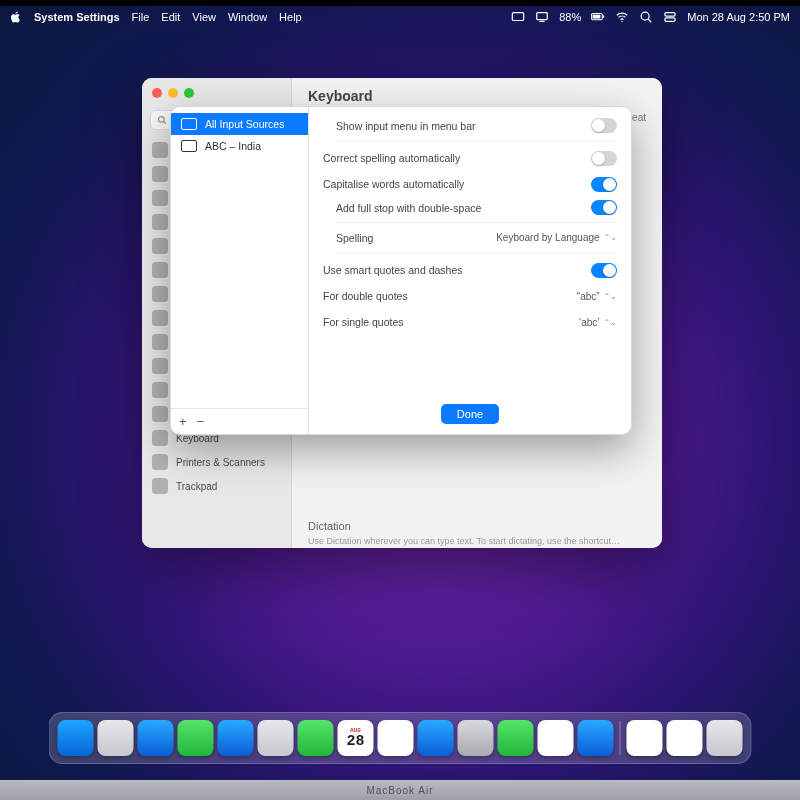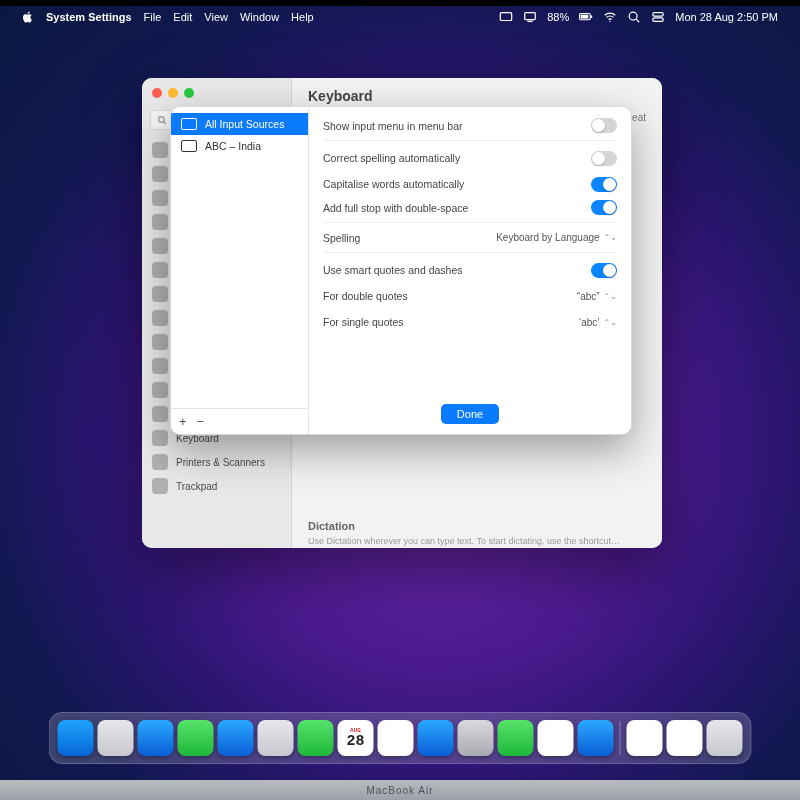--- a/index.html
+++ b/index.html
@@ -7,21 +7,21 @@
   body {
     background: radial-gradient(circle at 55% 55%, #7a2bb5 0%, #4c1a8f 35%, #2a1570 55%, #10184f 75%, #0a1840 100%);
     position: relative;
     color: #000;
   }
 
   
   .menubar {
     position: absolute; top: 6px; left: 0; right: 0; height: 22px;
     display: flex; align-items: center; justify-content: space-between;
-    padding: 0 22px; font-size: 11px; color: #fff; font-weight: 500;
+    padding: 0 10px; font-size: 11px; color: #fff; font-weight: 500;
   }
   .menubar .left, .menubar .right { display: flex; align-items: center; gap: 12px; }
   .menubar .right { gap: 10px; }
   .apple-logo svg { width: 12px; height: 12px; display: block; fill: #fff; }
   .status-ico { width: 14px; height: 14px; display: inline-flex; align-items: center; justify-content: center; }
   .status-ico svg { width: 14px; height: 14px; stroke: #fff; fill: none; stroke-width: 1.4; }
 
   
   .window {
     position: absolute; top: 78px; left: 142px; width: 520px; height: 470px;
@@ -36,41 +36,41 @@
   .search svg{width:10px;height:10px;stroke:#9a9a9a;fill:none;stroke-width:2;}
   .side-list { flex:1; overflow:hidden; padding: 2px 0 0 0; }
   .side-item { display:flex; align-items:center; gap:8px; padding:4px 10px; font-size:10px; color:#4b4b4b; }
   .side-item .sq { width:16px; height:16px; border-radius:4px; background:#bcbcbc; flex-shrink:0; }
 
   .content { flex:1; display:flex; flex-direction:column; background:#f2f2f2; }
   .content-header { padding: 10px 16px 4px; font-size: 14px; font-weight:600; color:#444; }
   .sub-row { display:flex; justify-content:space-between; padding: 4px 16px 8px; font-size:10px; color:#777; }
 
   .dict-block { padding: 6px 16px 0; font-size: 11px; color:#666; }
-  .dict-block .dlabel { font-weight:700; margin-bottom:4px; }
+  .dict-block .dlabel { font-weight:400; margin-bottom:4px; }
   .dict-block .dtext { font-size:9px; color:#999; line-height:1.3; }
 
   
   .sheet {
     position:absolute; top: 106px; left: 170px; width: 462px; height: 329px;
     background:#fff; border-radius:10px; box-shadow: 0 15px 40px rgba(0,0,0,.35);
     display:flex; overflow:hidden; border:1px solid #d9d9d9;
   }
   .sheet-side { width:138px; border-right:1px solid #e6e6e6; display:flex; flex-direction:column; }
   .sheet-side .list { flex:1; padding:6px 0 0 0; }
   .src-item { display:flex; align-items:center; gap:8px; padding:5px 10px; font-size:10.5px; color:#333; }
   .src-item.selected { background:#0a7bff; color:#fff; border-radius:0; }
   .src-item .kb { width:16px; height:12px; border:1px solid currentColor; border-radius:2px; position:relative; flex-shrink:0; }
   .sheet-side .footer { height:26px; border-top:1px solid #e6e6e6; display:flex; align-items:center; padding:0 8px; gap:10px; font-size:13px; color:#555;}
   .sheet-side .footer span{cursor:default;}
 
   .sheet-main { flex:1; display:flex; flex-direction:column; }
   .form { flex:1; padding: 8px 14px 0 14px; }
   .frow { display:flex; align-items:center; justify-content:space-between; height:26px; font-size:10.5px; color:#444; }
-  .frow.divider-after { border-bottom:1px solid #eee; padding-bottom:4px; margin-bottom:4px; }
+  .frow.divider-after { border-bottom:1px solid #eee; padding-bottom:4px; margin-bottom:4px;margin-left:13px; }
   .switch { width:26px; height:15px; border-radius:8px; background:#d5d5d5; position:relative; }
   .switch::after { content:""; width:13px; height:13px; border-radius:50%; background:#fff; position:absolute; top:1px; left:1px; box-shadow:0 1px 2px rgba(0,0,0,.25);}
   .switch.on { background:#0a84ff; }
   .switch.on::after { left:12px; }
   .popup { font-size:10px; color:#555; display:flex; align-items:center; gap:4px; }
   .popup .chev { font-size:8px; color:#888; }
 
   .sheet-footer { height:40px; display:flex; align-items:center; justify-content:center; padding:0 12px; }
   .btn-done { background:#0a7bff; color:#fff; font-size:11px; padding:4px 16px; border:none; border-radius:5px; }
 

